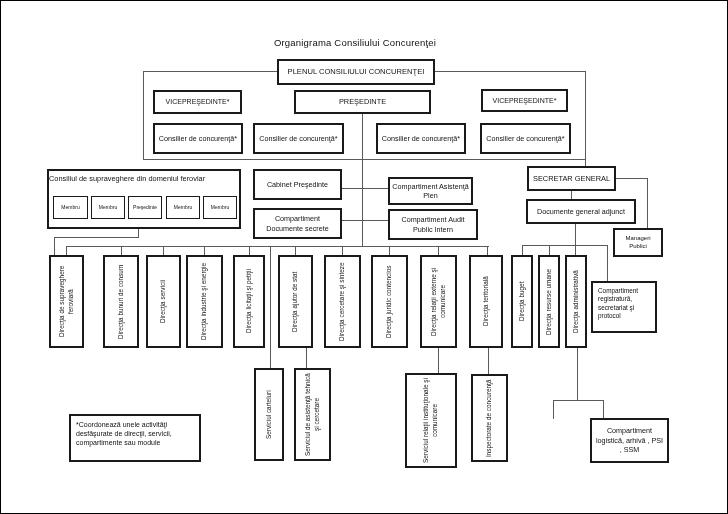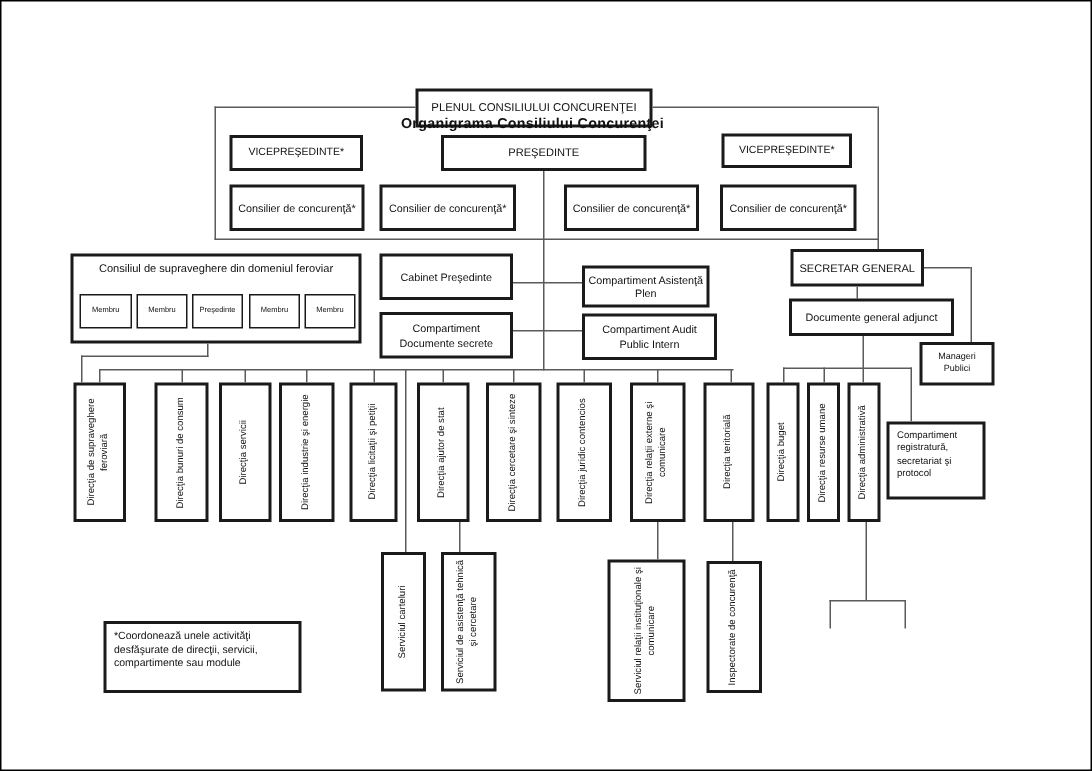--- a/index.html
+++ b/index.html
@@ -3,36 +3,36 @@
 <meta charset="utf-8">
 <style>
   html,body{margin:0;padding:0;background:#e8e8e8;}
   .canvas{
     position:relative;width:728px;height:514px;background:#ffffff;
     border:1px solid #000;box-sizing:border-box;overflow:hidden;
     font-family:"Liberation Sans",sans-serif;color:#111;
   }
   .title{
     position:absolute;left:154px;top:36px;width:400px;text-align:center;
-    font-size:9.5px;font-weight:bold;letter-spacing:.2px;z-index:3;margin-top:40px;
+    font-size:9.5px;font-weight:normal;letter-spacing:.2px;z-index:3;
   }
   .box{
     position:absolute;background:#fff;border:2px solid #1a1a1a;box-sizing:border-box;
     display:flex;align-items:center;justify-content:center;text-align:center;
     font-size:7.2px;line-height:1.3;padding:1px 2px;z-index:2;
   }
   .b3{border-width:2.5px;}
   .vbox{
     writing-mode:vertical-rl;transform:rotate(180deg);
     font-size:6.4px;line-height:1.35;padding:2px 1px;
   }
   .small{font-size:5px;padding:0;}
   .left{text-align:left;justify-content:flex-start;align-items:flex-start;padding:4px 5px;}
   .line{position:absolute;background:#5a5a5a;z-index:1;}
-  .feroviar-title{position:absolute;top:3px;left:0;width:100%;text-align:center;font-size:7.4px;}
+  .feroviar-title{position:absolute;top:3px;left:0;width:100%;text-align:left;font-size:7.4px;}
 </style>
 </head>
 <body>
 
 <div class="canvas">
 
   <div class="line" style="left:142px;top:70px;width:134px;height:1px"></div>
   <div class="line" style="left:434px;top:70px;width:150px;height:1px"></div>
   <div class="line" style="left:142px;top:70px;width:1px;height:89px"></div>
   <div class="line" style="left:584px;top:70px;width:1px;height:96px"></div>
@@ -114,16 +114,17 @@
   <div class="box vbox" style="left:468px;top:254px;width:34px;height:93px">Direcţia teritorială</div>
   <div class="box vbox" style="left:510px;top:254px;width:22px;height:93px">Direcţia buget</div>
   <div class="box vbox" style="left:537px;top:254px;width:22px;height:93px">Direcţia resurse umane</div>
   <div class="box vbox" style="left:564px;top:254px;width:22px;height:93px">Direcţia administrativă</div>
 
   <div class="box vbox" style="left:253px;top:367px;width:30px;height:93px">Serviciul carteluri</div>
   <div class="box vbox" style="left:293px;top:367px;width:37px;height:93px">Serviciul de asistenţă tehnică şi cercetare</div>
   <div class="box vbox" style="left:404px;top:372px;width:52px;height:95px">Serviciul relaţii instituţionale şi comunicare</div>
   <div class="box vbox" style="left:470px;top:373px;width:37px;height:88px">Inspectorate de concurenţă</div>
 
+  <div class="box b3" style="left:589px;top:417px;width:79px;height:45px">Compartiment logistică, arhivă , PSI , SSM</div>
 
   <div class="box b3 left" style="left:68px;top:413px;width:132px;height:48px;font-size:7px">*Coordonează unele activităţi desfăşurate de direcţii, servicii, compartimente sau module</div>
 
 </div>
 
 </body></html>

